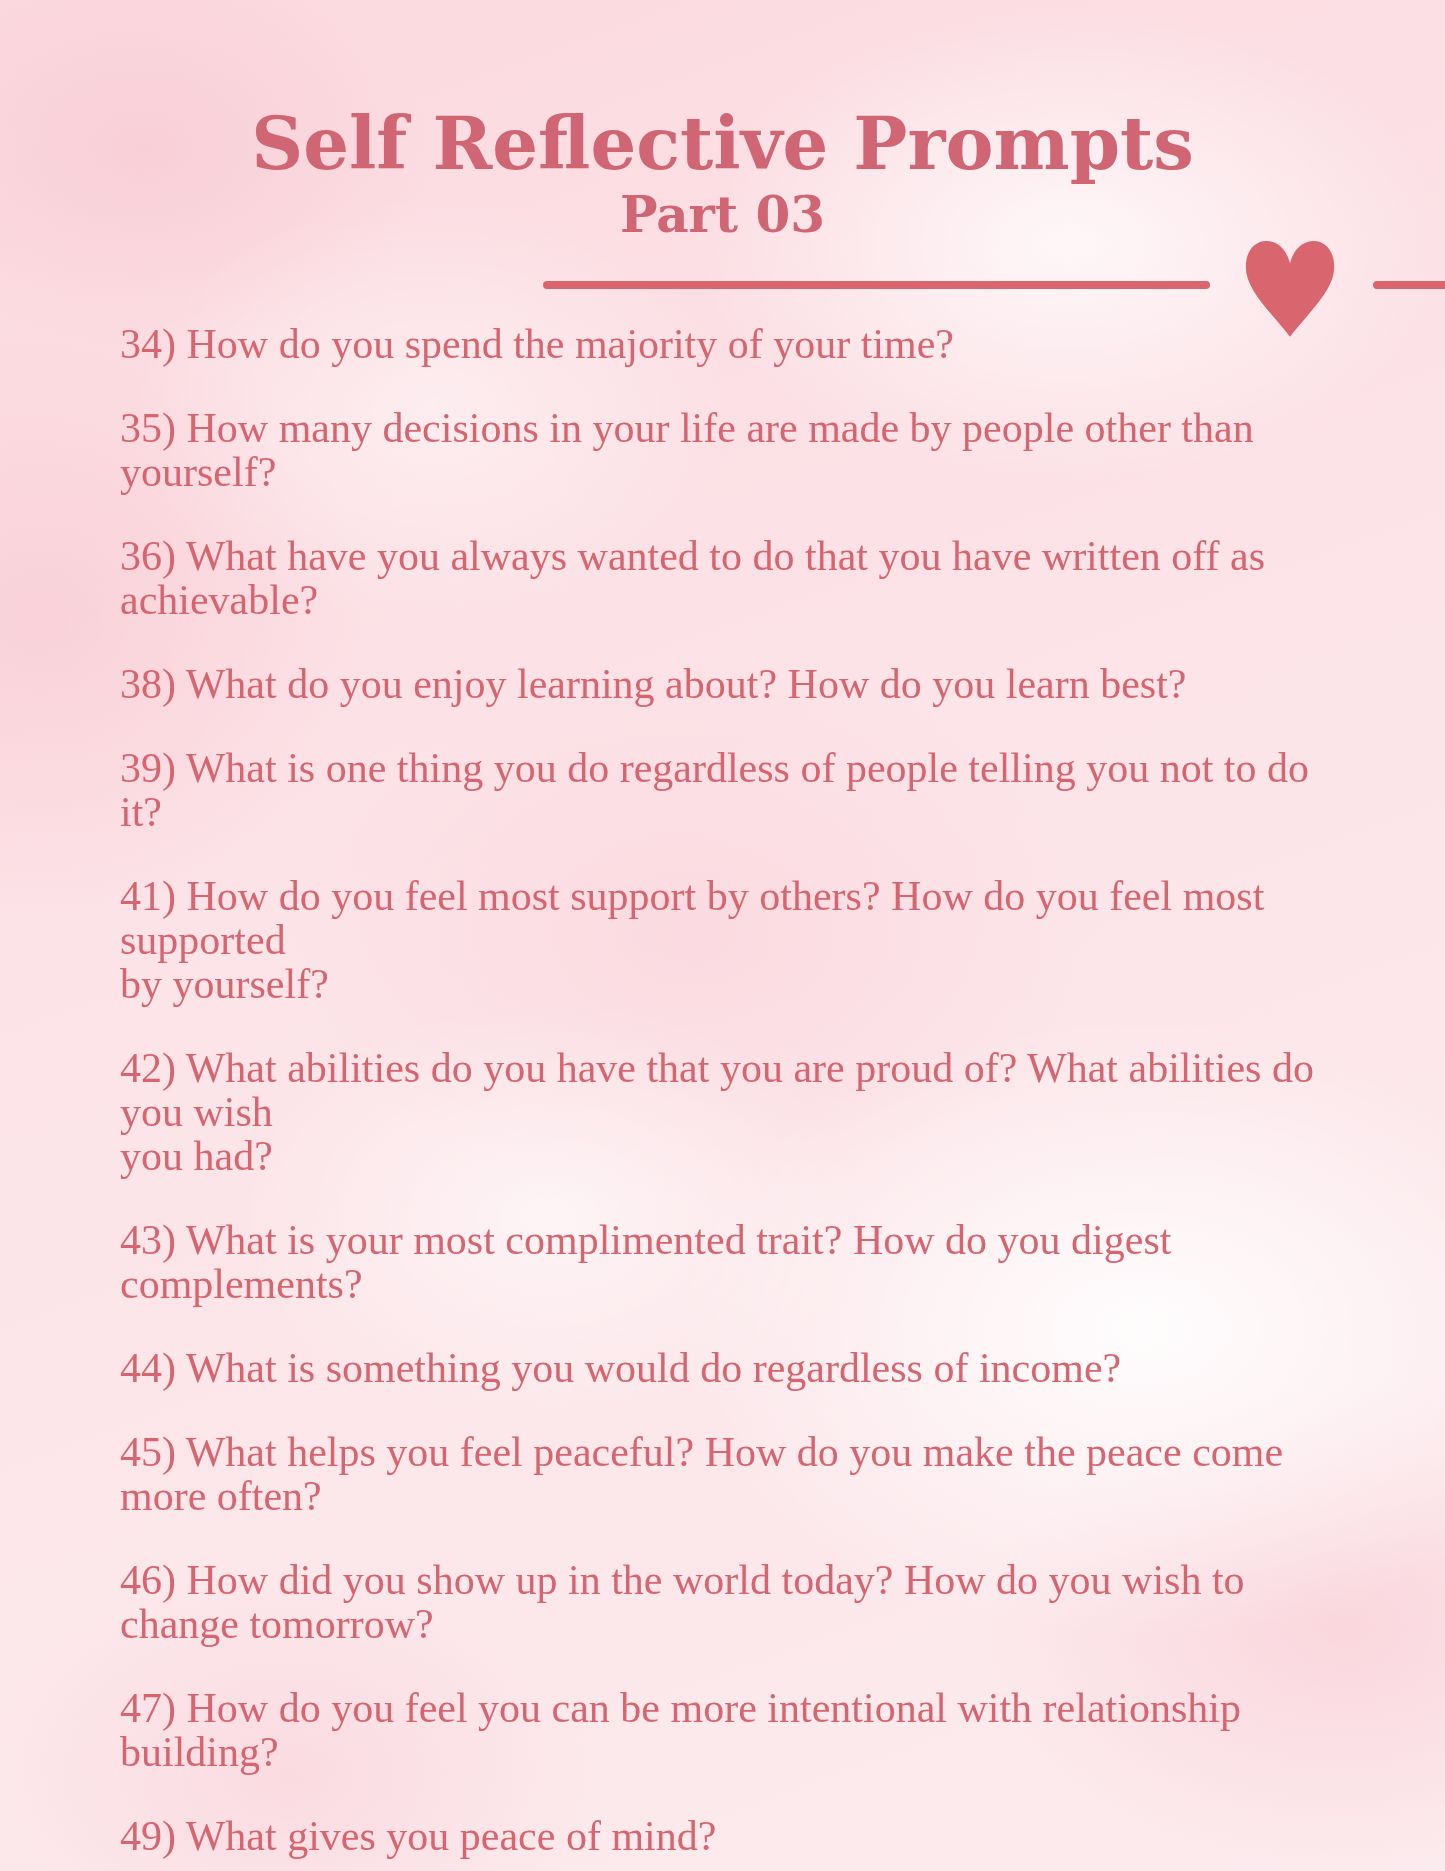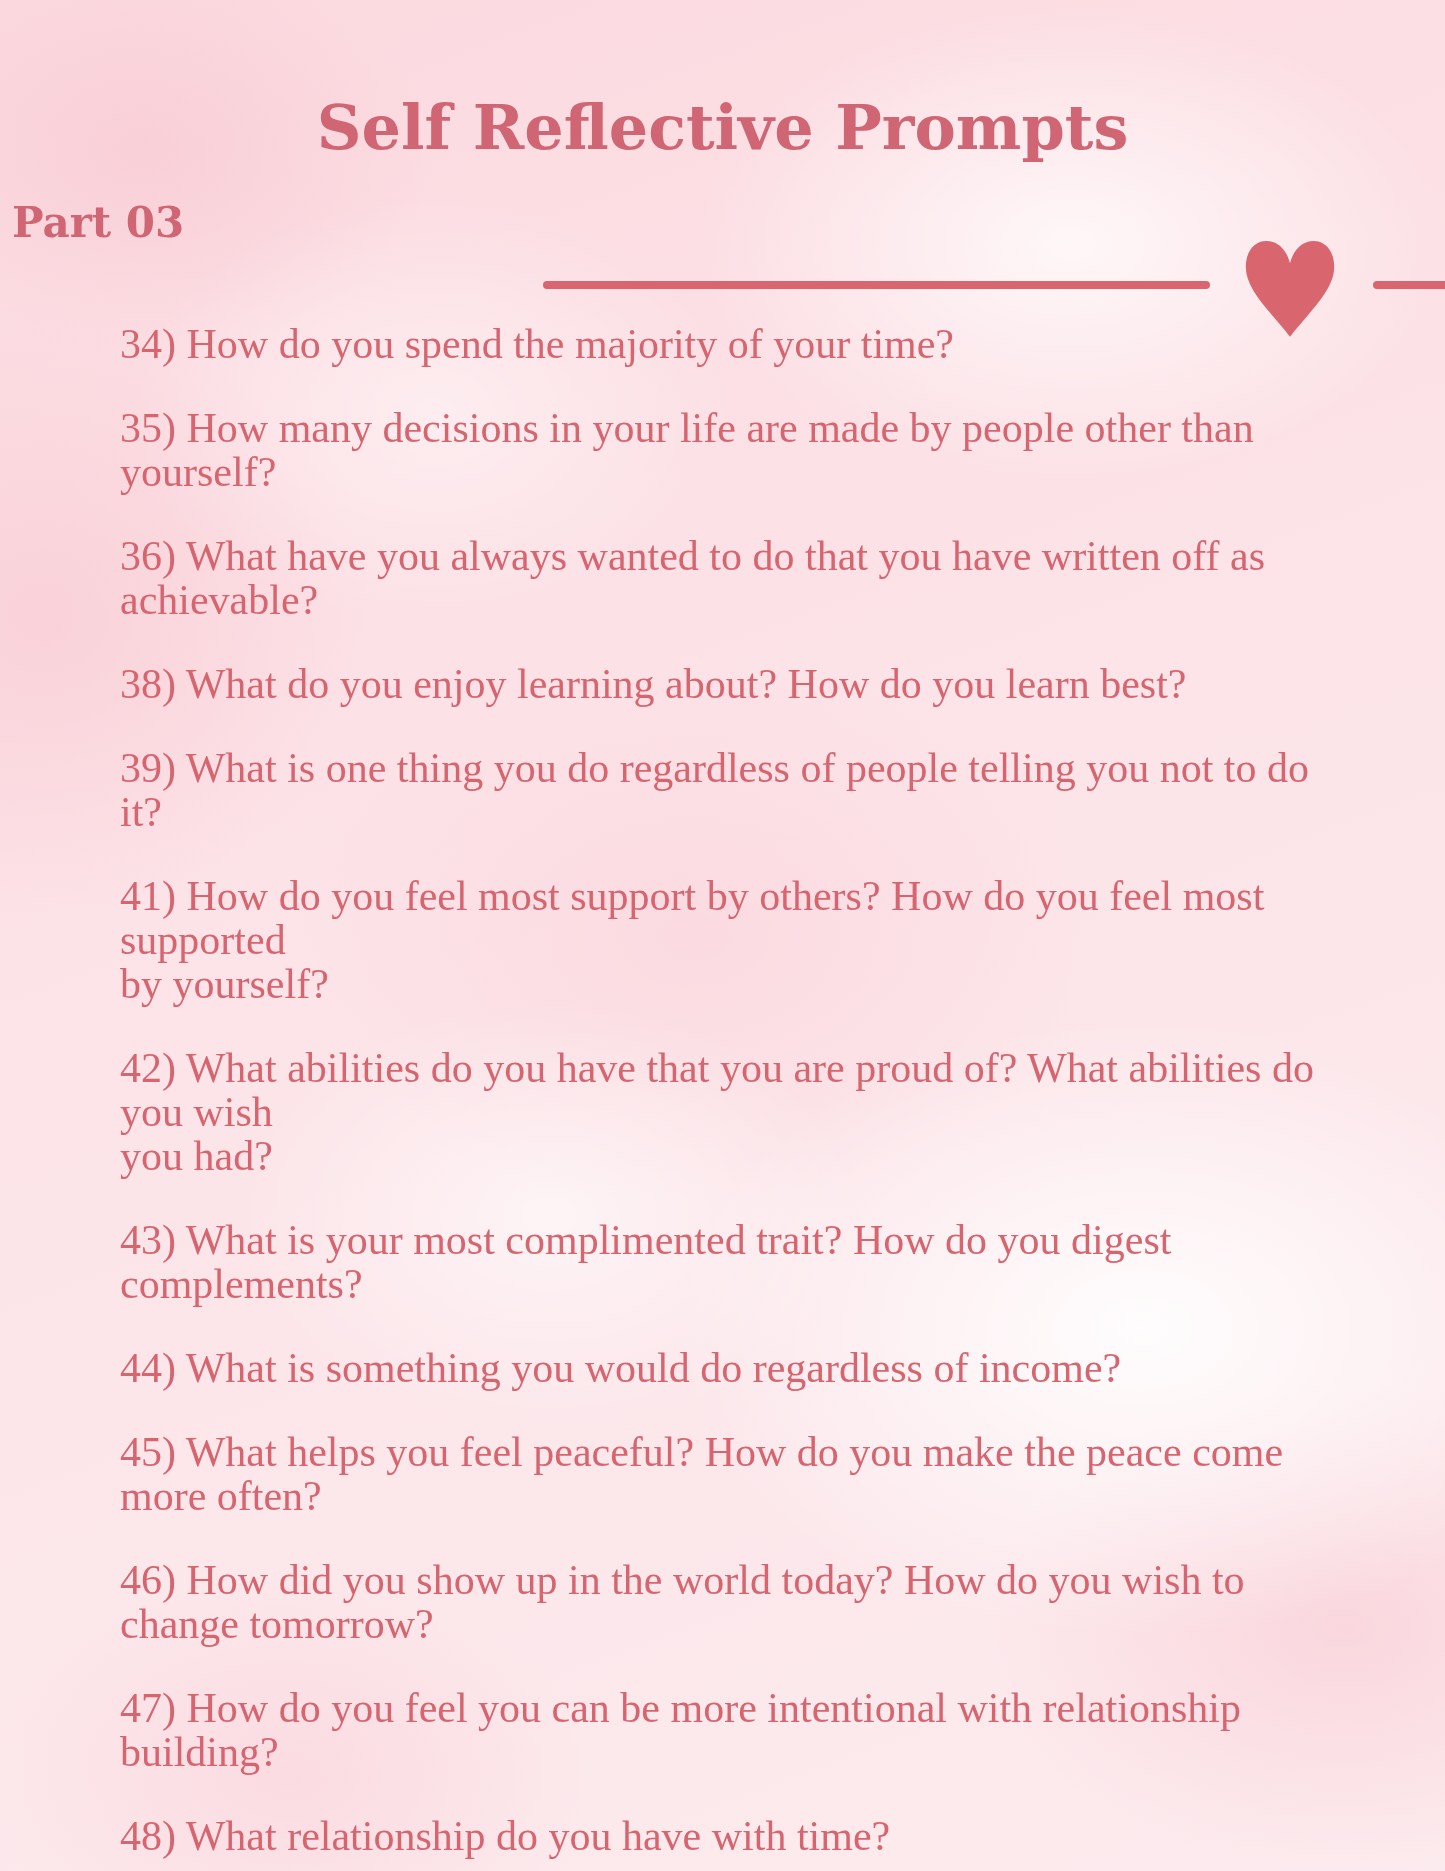--- a/index.html
+++ b/index.html
@@ -18,36 +18,37 @@
       radial-gradient(ellipse 450px 420px at 3% 33%, rgba(248,202,211,.65), rgba(248,202,211,0) 72%),
       radial-gradient(ellipse 560px 380px at 48% 50%, rgba(249,208,216,.5), rgba(249,208,216,0) 72%),
       radial-gradient(ellipse 500px 340px at 93% 87%, rgba(248,202,211,.6), rgba(248,202,211,0) 72%),
       radial-gradient(ellipse 420px 280px at 20% 95%, rgba(248,206,214,.5), rgba(248,206,214,0) 72%),
       linear-gradient(160deg, var(--bg-pink, #fbd9df) 0%, #fce4e8 45%, #fcebee 100%);
   }
 
   .title {
     position: absolute;
     top: 96px; left: 0; right: 0;
-    margin: 1px;
+    margin: 12px;
     text-align: center;
     font-family: "DejaVu Serif", serif;
     font-weight: 700;
-    font-size: 62px;
+    font-size: 72px;
     line-height: 1.0;
     color: var(--title, #d06573);
   }
 
   .subtitle {
     position: absolute;
     top: 190px; left: 0; right: 0;
-    margin: 12px;
+    margin: 0;
+    text-align: center;
     font-family: "DejaVu Serif", serif;
     font-weight: 700;
-    font-size: 42px;
+    font-size: 50px;
     line-height: 1.0;
     color: var(--title, #d06573);
   }
 
   .divider {
     position: absolute;
     top: 281px;
     height: 8px;
     border-radius: 4px;
     background: var(--accent, #d9656f);
@@ -104,17 +105,16 @@
       <div class="question">36) What have you always wanted to do that you have written off as achievable?</div>
       <div class="question">38) What do you enjoy learning about? How do you learn best?</div>
       <div class="question">39) What is one thing you do regardless of people telling you not to do it?</div>
       <div class="question">41) How do you feel most support by others? How do you feel most supported<br>by yourself?</div>
       <div class="question">42) What abilities do you have that you are proud of? What abilities do you wish<br>you had?</div>
       <div class="question">43) What is your most complimented trait? How do you digest complements?</div>
       <div class="question">44) What is something you would do regardless of income?</div>
       <div class="question">45) What helps you feel peaceful? How do you make the peace come more often?</div>
       <div class="question">46) How did you show up in the world today? How do you wish to change tomorrow?</div>
       <div class="question">47) How do you feel you can be more intentional with relationship building?</div>
-      <div class="question">48) What relationship do you have with time?</div>
       <div class="question">49) What gives you peace of mind?</div>
     </main>
 
 </div>
 
 </body></html>

